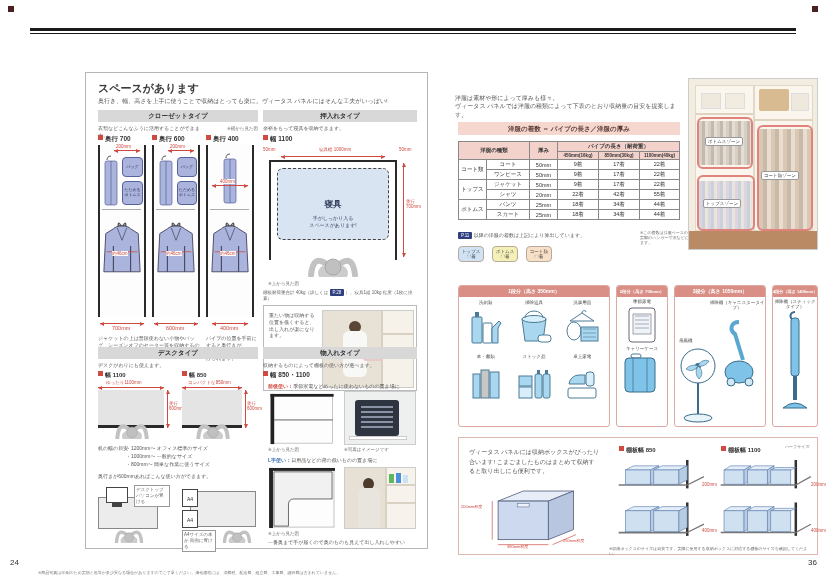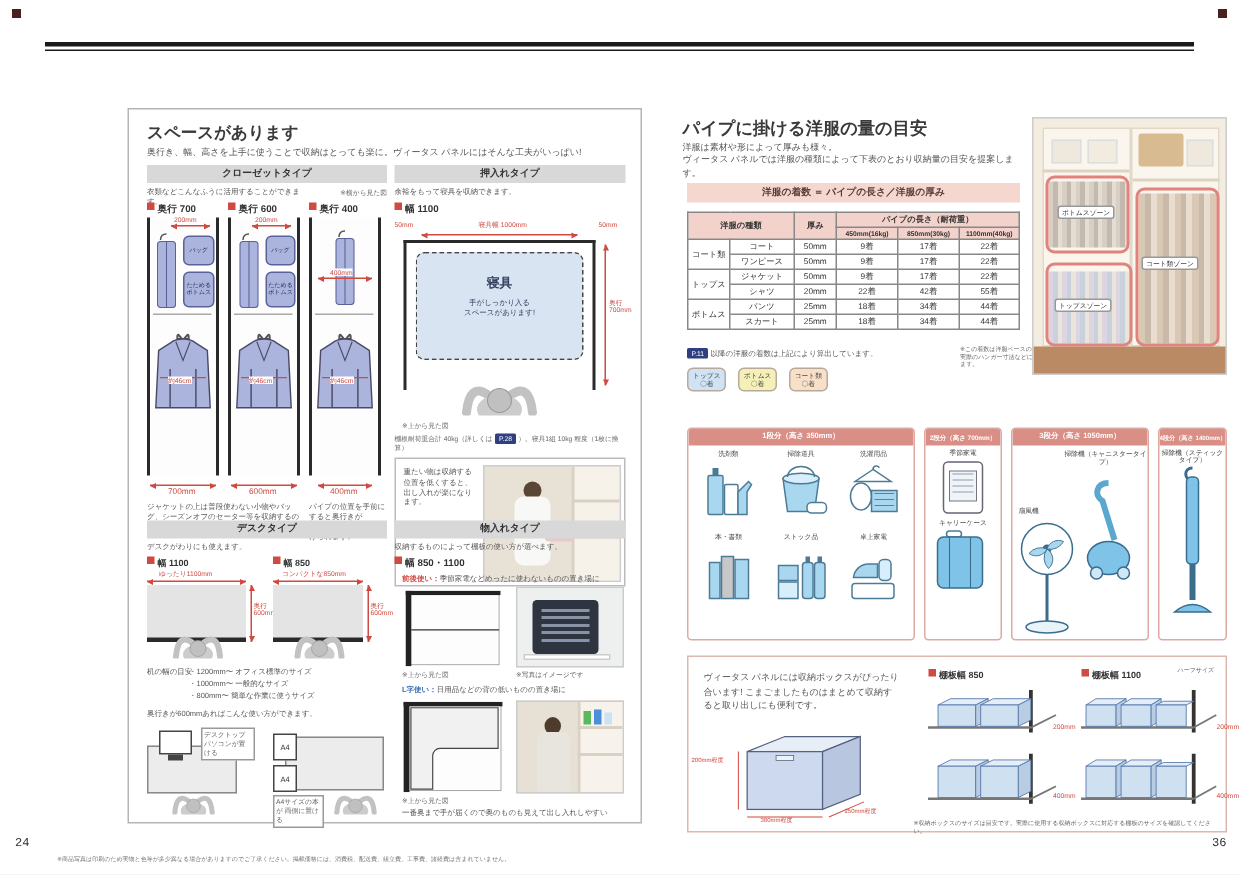--- a/index.html
+++ b/index.html
@@ -48,21 +48,21 @@
   .chip{display:inline-block;background:#2f3f7f;color:#fff;font-size:4.5px;padding:0 3px;border-radius:1px;line-height:7px;}
   .tagchip{display:inline-block;border-radius:4px;font-size:4.5px;padding:2px 3px;margin-right:3px;border:1px solid #b9a99a;text-align:center;line-height:1.2;color:#444;}
   .card{position:absolute;border:1.5px solid #dcaaa2;border-radius:3px;background:#fff;height:142px;overflow:hidden;}
   .cardhead{background:#d98f85;color:#fff;font-size:5px;font-weight:bold;text-align:center;line-height:11px;height:11px;white-space:nowrap;overflow:hidden;}
   .itemlabel{font-size:4.5px;color:#444;text-align:center;line-height:1.2;}
   .boxsec{position:absolute;border:1px solid #ddb8b0;background:#fff;}
   .zone{position:absolute;border:2px solid #e0837c;border-radius:6px;}
   .zonechip{position:absolute;background:#fff;border:0.5px solid #999;border-radius:2px;font-size:4.5px;color:#333;
     padding:1px 2px;white-space:nowrap;}
   .shelfdim{font-size:4.5px;color:#cf4a41;white-space:nowrap;}
-  .pagenum{font-size:8px;color:#333;font-family:Liberation Mono, monospace;}
+  .pagenum{font-size:8px;color:#333;}
 </style>
 </head>
 <body>
 
 <div class="spread">
   <div class="cornermark" style="left:8px;top:6px;"></div>
   <div class="cornermark" style="left:812px;top:6px;"></div>
   <div class="toprule"></div>
   <div class="toprule2"></div>
 
@@ -154,21 +154,21 @@
 
     <div class="abs tiny" style="left:177px;top:52px;width:154px;">余裕をもって寝具を収納できます。</div>
     <div class="abs dimlabel" style="left:177px;top:62px;"><span class="rsq"></span><span>幅 1100</span></div>
     <div class="abs" style="left:177px;top:74px;width:154px;height:130px;">
       <div class="abs arrow" style="left:0;top:0;">50mm</div>
       <div class="abs arrow" style="left:56px;top:0;">寝具幅 1000mm</div>
       <div class="abs arrow" style="left:136px;top:0;">50mm</div>
       <div class="harrow" style="left:18px;top:9px;width:104px;"></div>
       <div class="abs" style="left:6px;top:13px;width:128px;height:100px;border:2px solid #2a2a2a;border-bottom:none;background:#fff;"></div>
       <div class="futon" style="left:14px;top:21px;width:112px;height:72px;">
-        <div style="font-size:8.5px;font-weight:bold;color:#33415e;margin-top:14px;">寝具</div>
+        <div style="font-size:8.5px;font-weight:bold;color:#33415e;margin-top:30px;">寝具</div>
         <div class="tiny" style="color:#33415e;margin-top:4px;">手がしっかり入る</div>
         <div class="tiny" style="color:#33415e;">スペースがあります!</div>
       </div>
       <div class="varrow" style="left:140px;top:16px;height:94px;"></div>
       <div class="abs arrow" style="left:143px;top:52px;width:12px;white-space:normal;line-height:1.2;">奥行 700mm</div>
       <svg class="abs" style="left:40px;top:88px;" width="60" height="42" viewBox="0 0 60 42">
         <path d="M8 40 Q10 20 22 28" stroke="#c2c2c2" stroke-width="6" fill="none" stroke-linecap="round"></path>
         <path d="M52 40 Q50 20 38 28" stroke="#c2c2c2" stroke-width="6" fill="none" stroke-linecap="round"></path>
         <ellipse cx="30" cy="38" rx="15" ry="10" fill="#cccccc"></ellipse>
         <circle cx="30" cy="32" r="8" fill="#c0c0c0" stroke="#9a9a9a" stroke-width="0.7"></circle>
@@ -287,21 +287,20 @@
       <div class="abs" style="left:44px;top:6px;width:5px;height:9px;background:#5cb85c;"></div>
       <div class="abs" style="left:51px;top:5px;width:5px;height:10px;background:#4a90d9;"></div>
       <div class="abs" style="left:58px;top:7px;width:5px;height:8px;background:#c9e3f5;"></div>
       <div class="abs" style="left:18px;top:10px;width:11px;height:12px;border-radius:50%;background:#4e3b2c;"></div>
       <div class="abs" style="left:13px;top:20px;width:22px;height:42px;border-radius:5px;background:#e8e4de;"></div>
     </div>
     <div class="abs micro" style="left:182px;top:458px;">※上から見た図</div>
     <div class="abs tiny" style="left:182px;top:466px;width:150px;">一番奥まで手が届くので奥のものも見えて出し入れしやすい</div>
   </div>
 
-  <div class="abs rtitle" style="left:455px;top:78px;">パイプに掛ける洋服の量の目安</div>
   <div class="abs subtxt" style="left:455px;top:94px;">洋服は素材や形によって厚みも様々。</div>
   <div class="abs subtxt" style="left:455px;top:102px;width:230px;">ヴィータス パネルでは洋服の種類によって下表のとおり収納量の目安を提案します。</div>
   <div class="formula" style="left:458px;top:122px;width:222px;">洋服の着数 ＝ パイプの長さ／洋服の厚み</div>
 
   <table class="pipe abs" style="left:458px;top:141px;">
     <tbody>
         <tr>
       <th colspan="2" rowspan="2" style="width:72px;">洋服の種類</th>
       <th rowspan="2" style="width:28px;">厚み</th>
       <th colspan="3">パイプの長さ（耐荷重）</th>

